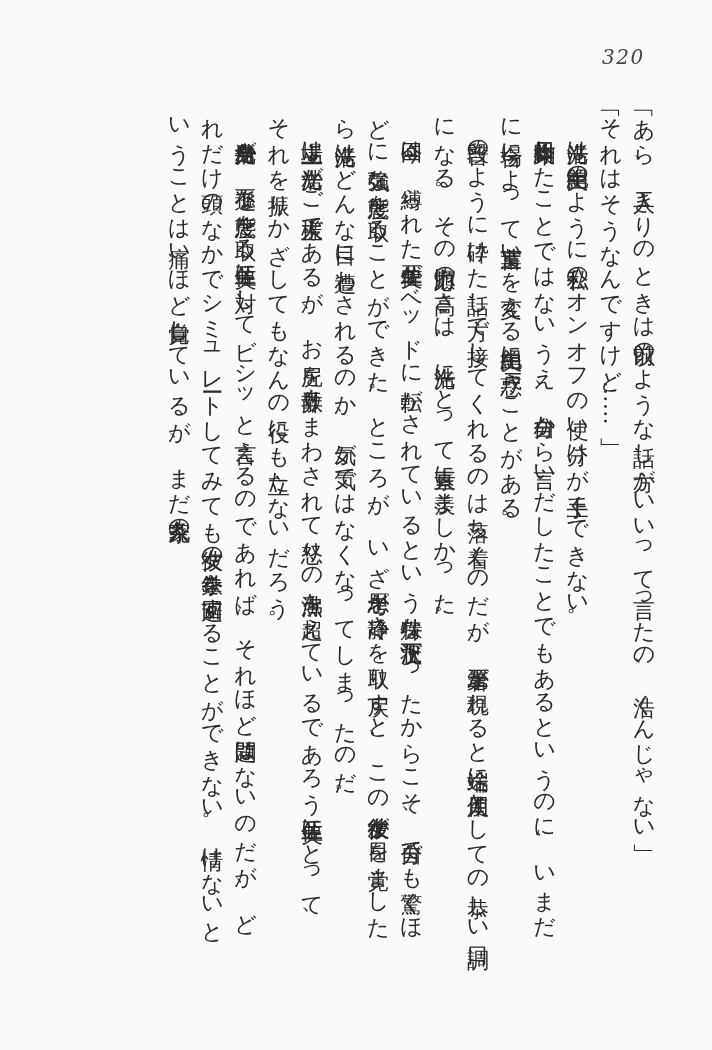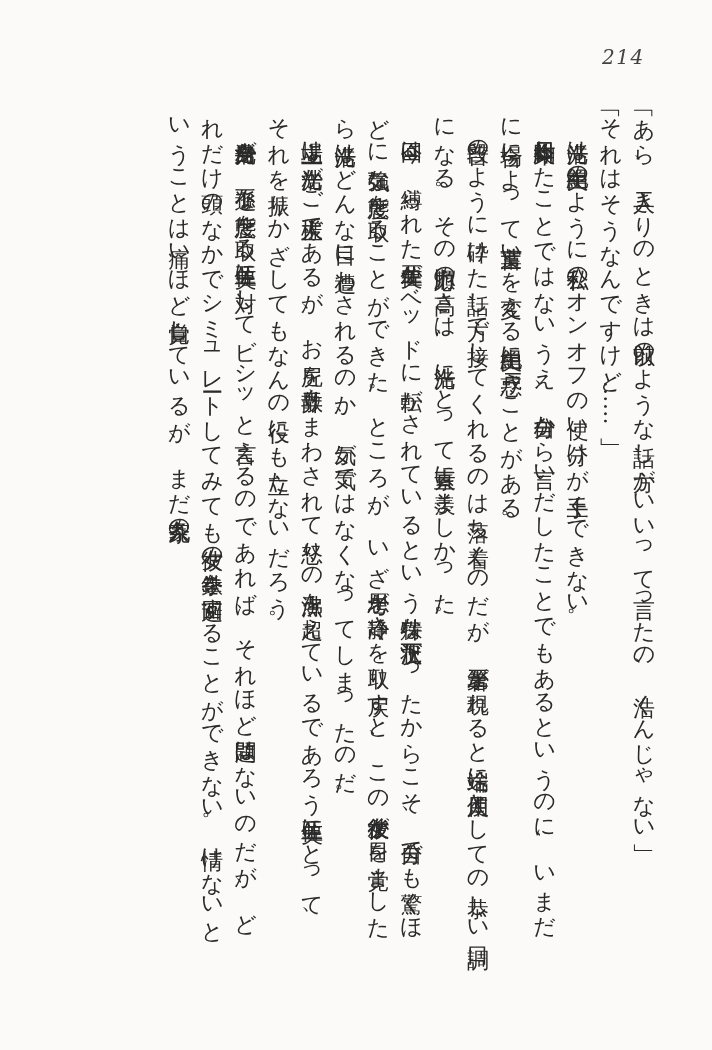--- a/index.html
+++ b/index.html
@@ -50,21 +50,21 @@
     display: inline-block;
     inline-size: 0;
     overflow: visible;
     white-space: nowrap;
   }
 </style>
 </head>
 <body>
 
 <div class="page">
-  <span class="page-number">214</span>
+  <span class="page-number">320</span>
   <div class="text-body">
       <p class="para">「あら、二人きりのときは以前のような話し方がいいって言ったの、浩くんじゃない<span class="hang">」</span></p>
       <p class="para">「それはそうなんですけど……」</p>
       <p class="para indent">浩光は美由紀のように公私のオンオフの使い分けが上手くできない。</p>
       <p class="para indent">昨日今日約束したことではないうえ、自分から言いだしたことでもあるというのに、いまだに場合によって言葉遣いを変える美由紀に戸惑うことがある。</p>
       <p class="para indent">普段のように砕けた話し方で接してくれるのは落ち着くのだが、第三者が現れると途端に使用人としての恭しい口調になる。その順応力の高さは、浩光にとって素直に羨ましかった。</p>
       <p class="para indent">今回は、縛られた亜佐美がベッドに転がされているという特殊な状況下だったからこそ、自分でも驚くほどに強気な態度を取ることができた。ところが、いざ思考が冷静さを取り戻すと、この後彼女が目を覚ましたら浩光はどんな目に遭わされるのか、気が気ではなくなってしまったのだ。</p>
       <p class="para indent">立場上は浩光がご主人様であるが、お尻を散々弄りまわされて怒りの沸点を超えているであろう亜佐美にとって、それを振りかざしてもなんの役にも立たないだろう。</p>
       <p class="para indent">浩光自身が、不遜な態度を取る亜佐美に対してビシッと言えるのであれば、それほど問題はないのだが、どれだけ頭のなかでシミュレートしてみても彼女の鉄拳を回避することができない。情けないということは痛いほど自覚しているが、まだ九条家の</p>
     </div>

